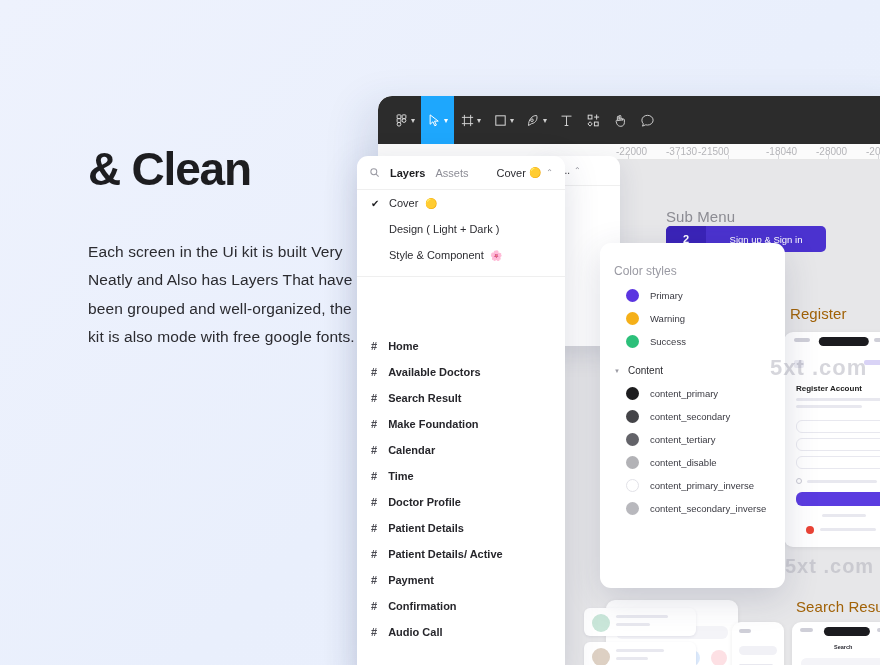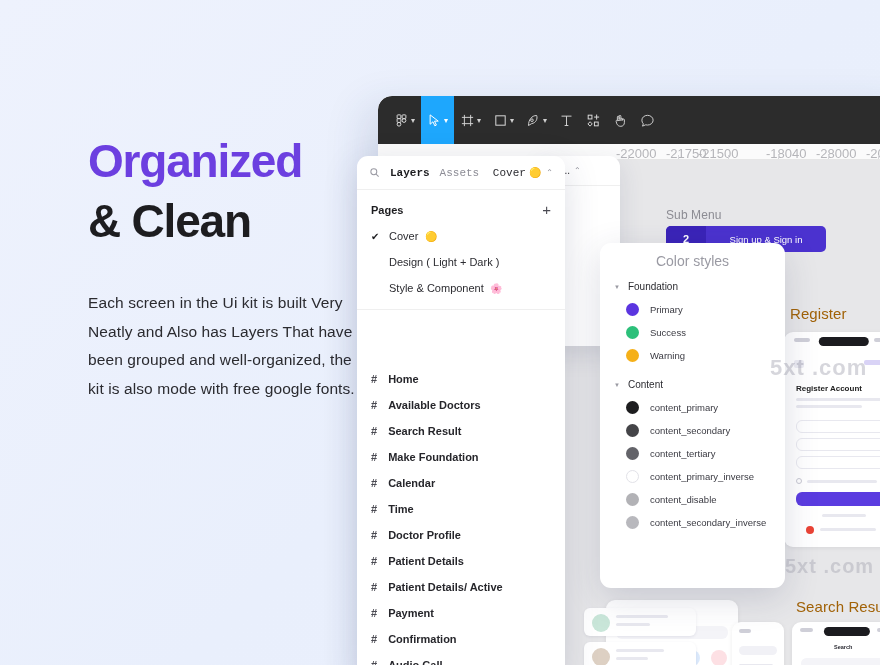--- a/index.html
+++ b/index.html
@@ -65,40 +65,40 @@
     position: absolute; left: 0; top: 48px;
     width: 100%; height: 552px;
     background: #f2f2f3;
   }
   #ruler-h {
     position: absolute; left: 0; top: 0; width: 100%; height: 16px;
     background: #fbfbfb; border-bottom: 1px solid #e6e6e6;
   }
   .rh-tick {
     position: absolute; top: 2px;
-    font-size: 13px; color: #b5b5b9;
+    font-size: 10px; color: #b5b5b9;
     font-family: "Liberation Sans", sans-serif;
   }
   .rh-mark { position: absolute; bottom: 0; width: 1px; height: 4px; background: #d6d6da; }
   #ruler-v {
     position: absolute; left: 0; top: 16px; width: 16px; height: 536px;
     background: #fbfbfb; border-right: 1px solid #e6e6e6;
   }
   .rv-tick {
     position: absolute; left: 2px;
     font-size: 7.5px; color: #b5b5b9;
     writing-mode: vertical-rl; transform: rotate(180deg);
   }
   .rv-mark { position: absolute; right: 0; height: 1px; width: 4px; background: #d6d6da; }
 
   #art { position: absolute; left: 16px; top: 16px; right: 0; bottom: 0; background: #e7e7e9; }
 
   
   .ab-label {
-    position: absolute; font-size: 12px; color: #8c8c93; letter-spacing: 0.1px;
+    position: absolute; font-size: 15px; color: #8c8c93; letter-spacing: 0.1px;
   }
   .ab-label.big { font-size: 15px; color: #a16207; font-weight: 400; }
 
   
   #submenu-bar {
     position: absolute; left: 272px; top: 66px;
     width: 160px; height: 26px; border-radius: 5px;
     background: #4b32cf; display: flex; align-items: center;
     overflow: hidden;
   }
@@ -133,21 +133,21 @@
     position: absolute; left: 357px; top: 156px;
     width: 208px; height: 520px;
     background: #fff; border-radius: 11px;
     box-shadow: 0 10px 34px rgba(45,55,95,0.17);
     overflow: hidden;
   }
   #lp-head {
     height: 34px; display: flex; align-items: center; gap: 10px;
     padding: 0 12px; border-bottom: 1px solid #efefef;
   }
-  #lp-head .tabname { font-size: 11px; color: #8d8d96; font-family: Liberation Mono, monospace; }
+  #lp-head .tabname { font-size: 11px; color: #8d8d96; }
   #lp-head .tabname.sel { color: #1d1d20; font-weight: 700; }
   #lp-pagehdr {
     display: flex; align-items: center; justify-content: space-between;
     padding: 12px 14px 6px 14px;
   }
   #lp-pagehdr .t { font-size: 11px; font-weight: 700; color: #1d1d20; }
   .page-row {
     display: flex; align-items: center; gap: 7px;
     padding: 7px 14px; font-size: 11px; color: #2c2c31;
   }
@@ -161,21 +161,21 @@
   .layer-row .hashicon { color: #4a4a52; font-size: 11px; line-height: 1; }
 
   
   #color-panel {
     position: absolute; left: 600px; top: 243px;
     width: 185px; height: 345px;
     background: #fff; border-radius: 11px;
     box-shadow: 0 10px 34px rgba(45,55,95,0.17);
     overflow: hidden;
   }
-  #cp-title { font-size: 14px; color: #9a9aa3; padding: 10px 14px 6px 14px; text-align: center; }
+  #cp-title { font-size: 12px; color: #9a9aa3; padding: 21px 14px 6px 14px; }
   .cp-group {
     display: flex; align-items: center; gap: 8px;
     padding: 6px 14px; font-size: 10px; color: #2c2c31;
   }
   .cp-group .tri { font-size: 6px; color: #9a9aa3; }
   .cp-item {
     display: flex; align-items: center; gap: 11px;
     padding: 5px 14px 5px 26px; font-size: 9.5px; color: #3a3a42;
   }
   .swatch { width: 13px; height: 13px; border-radius: 50%; flex: 0 0 13px; }
@@ -193,21 +193,20 @@
     font-size: 20px; color: rgba(120,120,140,0.26);
     font-weight: 600; letter-spacing: 1px; pointer-events: none;
   }
 </style>
 </head>
 <body>
 
 <div id="stage">
 
   <div id="copy">
-    <div class="headline l1">Organized</div>
     <div class="headline l2">&amp; Clean</div>
     <p class="body-copy">Each screen in the Ui kit is built Very Neatly and Also has Layers That have been grouped and well-organized, the ui kit is also mode with free google fonts.</p>
   </div>
 
   <div id="figma">
 
     <div id="toolbar">
 
       <div class="tool">
         <svg width="15" height="15" viewBox="0 0 24 24" fill="none" stroke="#d8d8d8" stroke-width="1.6">
@@ -275,21 +274,21 @@
           <path d="M21 11.5c0 4.3-4 7.8-9 7.8-1 0-2-.15-2.9-.42L4 21l1.3-3.7C3.85 15.9 3 13.8 3 11.5 3 7.2 7 3.7 12 3.7s9 3.5 9 7.8z"></path>
         </svg>
       </div>
     </div>
 
     <div id="canvas">
 
       <div id="ruler-h">
         <span class="rh-tick" style="left:238px">-22000</span>
         <span class="rh-mark" style="left:250px"></span>
-        <span class="rh-tick" style="left:288px">-21750</span>
+        <span class="rh-tick" style="left:288px">-37130</span>
         <span class="rh-mark" style="left:300px"></span>
         <span class="rh-tick" style="left:320px">-21500</span>
         <span class="rh-mark" style="left:350px"></span>
         <span class="rh-tick" style="left:388px">-18040</span>
         <span class="rh-mark" style="left:400px"></span>
         <span class="rh-tick" style="left:438px">-28000</span>
         <span class="rh-mark" style="left:450px"></span>
         <span class="rh-tick" style="left:488px">-20750</span>
         <span class="rh-mark" style="left:500px"></span>
       </div>
@@ -419,24 +418,20 @@
       </span>
       <span class="tabname sel">Layers</span>
       <span class="tabname">Assets</span>
       <span style="margin-left:auto; display:flex; align-items:center; gap:4px;">
         <span class="tabname" style="color:#2c2c31;">Cover</span>
         <span class="emoji">🟡</span>
         <span style="font-size:8px; color:#8d8d96;">⌃</span>
       </span>
     </div>
 
-    <div id="lp-pagehdr">
-      <span class="t">Pages</span>
-      <span style="font-size:15px; color:#4a4a52; font-weight:300; line-height:1;">+</span>
-    </div>
 
     <div class="page-row">
       <span class="check">✔</span>
       <span>Cover</span>
       <span class="emoji">🟡</span>
     </div>
     <div class="page-row">
       <span class="check"></span>
       <span>Design  ( Light + Dark )</span>
     </div>
@@ -496,62 +491,58 @@
       <div class="layer-row">
           <span class="hashicon">#</span>
           <span>Audio Call</span>
         </div>
     </div>
   </div>
 
   <div id="color-panel">
     <div id="cp-title">Color styles</div>
 
-    <div class="cp-group">
-      <span class="tri">▼</span>
-      <span>Foundation</span>
-    </div>
     <div class="cp-item">
       <span class="swatch" style="background:#5b35e0;"></span>
       <span>Primary</span>
     </div>
     <div class="cp-item">
+      <span class="swatch" style="background:#f5b019;"></span>
+      <span>Warning</span>
+    </div>
+    <div class="cp-item">
       <span class="swatch" style="background:#2cc07a;"></span>
       <span>Success</span>
-    </div>
-    <div class="cp-item">
-      <span class="swatch" style="background:#f5b019;"></span>
-      <span>Warning</span>
     </div>
 
     <div class="cp-group" style="margin-top:6px;">
       <span class="tri">▼</span>
       <span>Content</span>
     </div>
     <div class="cp-item">
       <span class="swatch" style="background:#1d1d1f;"></span>
       <span>content_primary</span>
     </div>
     <div class="cp-item">
       <span class="swatch" style="background:#444448;"></span>
       <span>content_secondary</span>
     </div>
     <div class="cp-item">
       <span class="swatch" style="background:#636369;"></span>
       <span>content_tertiary</span>
     </div>
     <div class="cp-item">
+      <span class="swatch" style="background:#b2b2b6;"></span>
+      <span>content_disable</span>
+    </div>
+    <div class="cp-item">
       <span class="swatch ring" style="background:#ffffff;"></span>
       <span>content_primary_inverse</span>
     </div>
     <div class="cp-item">
-      <span class="swatch" style="background:#b2b2b6;"></span>
-      <span>content_disable</span>
-    </div>
-    <div class="cp-item">
       <span class="swatch" style="background:#b8b8bd;"></span>
       <span>content_secondary_inverse</span>
     </div>
   </div>
 
   <div id="watermark">5xt .com</div>
   <div id="watermark2">5xt .com</div>
 
 </div>
 

